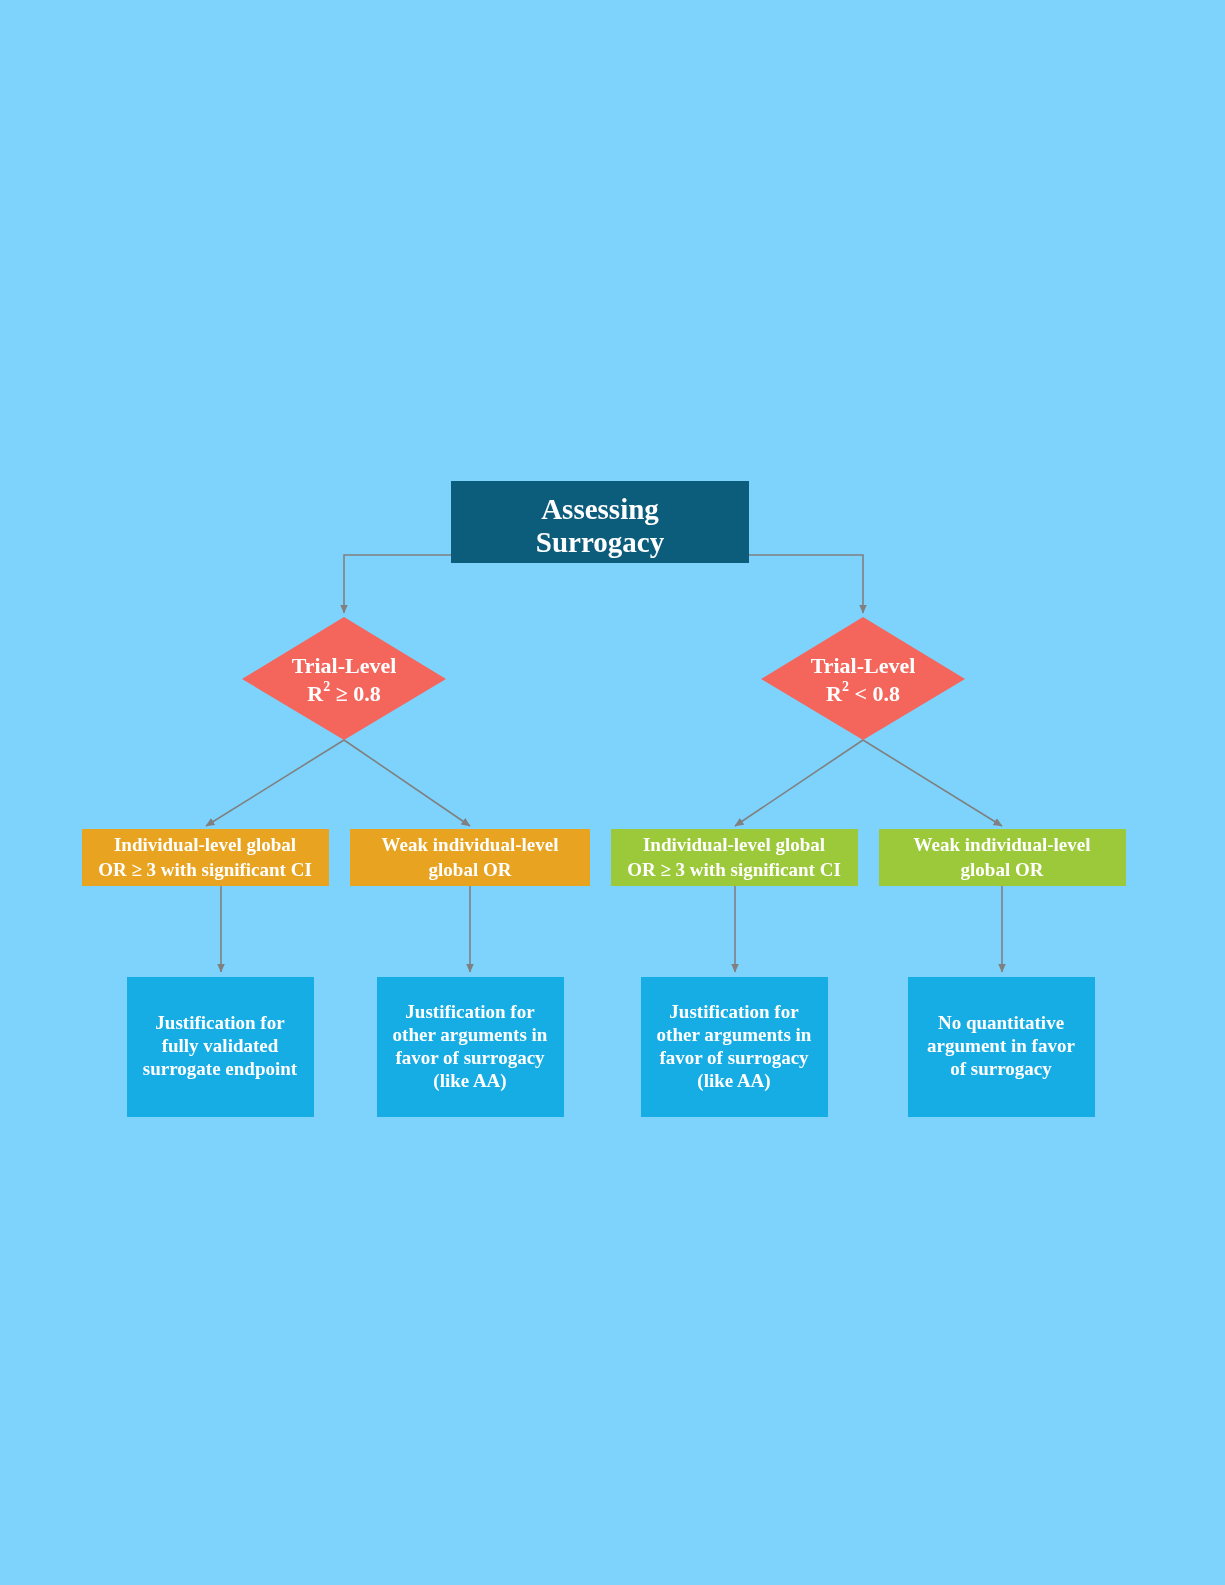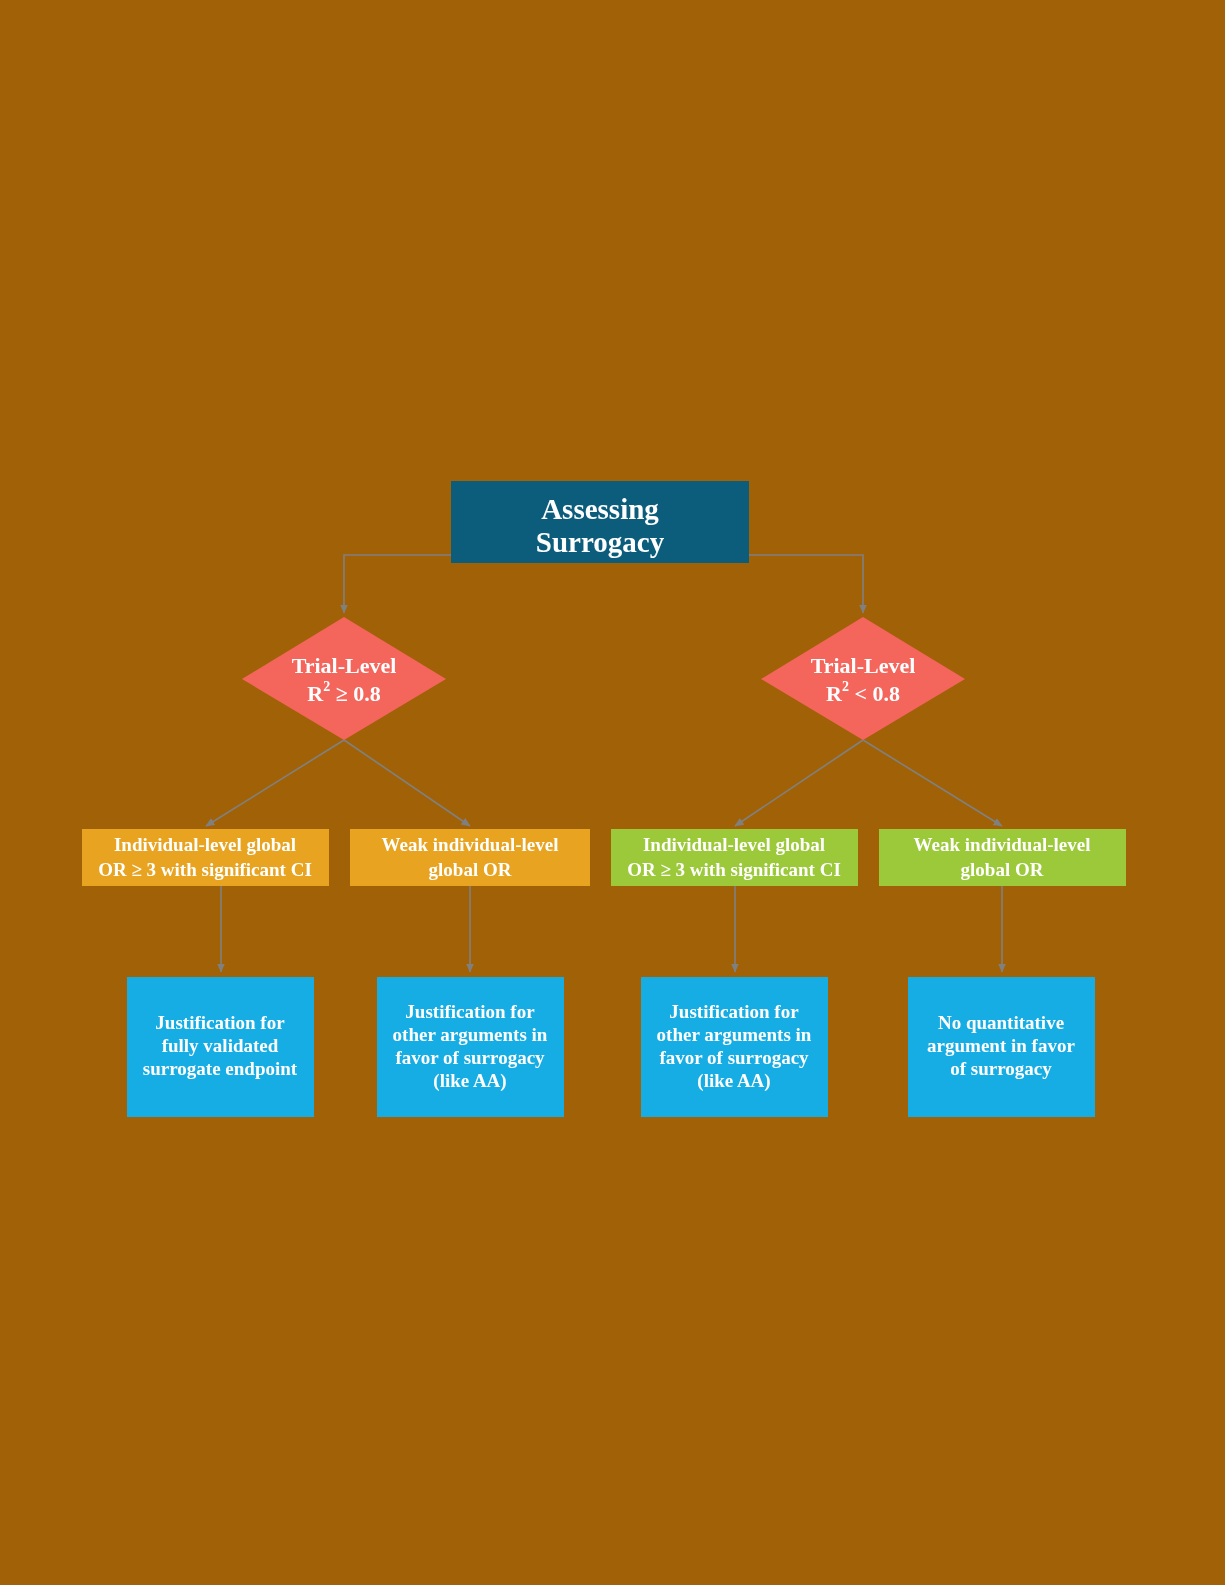--- a/index.html
+++ b/index.html
@@ -10,21 +10,21 @@
   body {
     width: 1225px;
     height: 1585px;
     font-family: "Liberation Serif", "DejaVu Serif", serif;
     overflow: hidden;
   }
   #page {
     position: relative;
     width: 1225px;
     height: 1585px;
-    background: #a16207;
+    background: #7dd3fc;
     text-align: right;
   }
   #flow {
     position: absolute;
     left: 0;
     top: 0;
     width: 1225px;
     height: 1585px;
   }
   .node-text {

